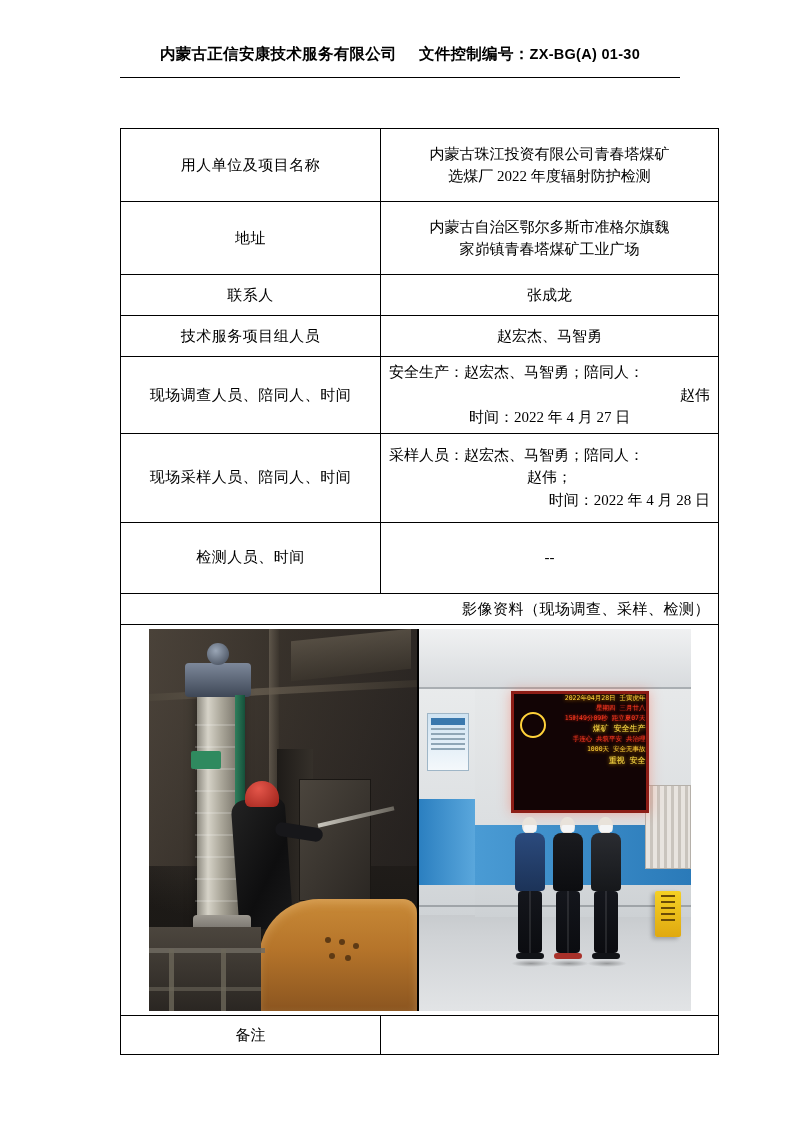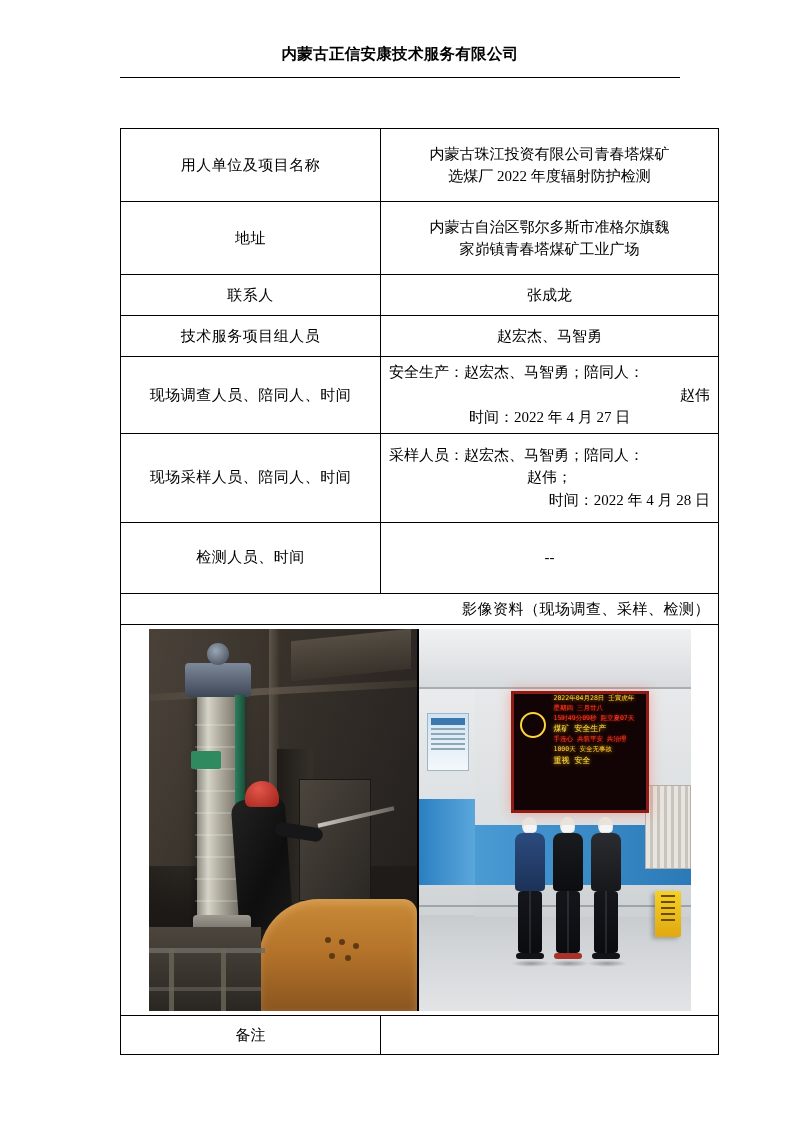--- a/index.html
+++ b/index.html
@@ -306,24 +306,23 @@
     background: #120405;
     border: 3px solid #8c1d16;
     box-shadow: 0 0 12px rgba(255,60,30,.35);
     overflow: hidden;
   }
   .pr-screen .row {
     font-family: "DejaVu Sans Mono", monospace;
     color: #ff3b22;
     font-size: 6.5px;
     line-height: 1.5;
-    text-align: left;
+    text-align: right;
     text-shadow: 0 0 3px #ff2a10;
     white-space: nowrap;
-    margin-left: 40px;
   }
   .pr-screen .row.big {
     font-size: 8px;
     color: #ffe14a;
     text-shadow: 0 0 4px #ffb400;
   }
   .pr-screen .row.y { color: #ffd23a; text-shadow: 0 0 4px #ff9d00; }
   .pr-screen-clock {
     position: absolute; left: 6px; top: 18px; width: 22px; height: 22px;
     border: 2px solid #ffd23a; border-radius: 50%;
@@ -406,20 +405,21 @@
     background: radial-gradient(ellipse at center, rgba(0,0,0,.30), rgba(0,0,0,0) 70%);
   }
 </style>
 </head>
 <body>
 
 <div class="page">
 
   <div class="header">
     <span class="company">内蒙古正信安康技术服务有限公司</span>
+    <span class="doc-no"><span class="label">文件控制编号：</span><span>ZX-BG(A) 01-30</span></span>
   </div>
 
 
   <table class="info">
     <tbody>
       <tr>
         <td class="label-cell tall">用人单位及项目名称</td>
         <td class="value-cell">
           <div class="nowrapline">内蒙古珠江投资有限公司青春塔煤矿</div>
           <div class="nowrapline">选煤厂 2022 年度辐射防护检测</div>

